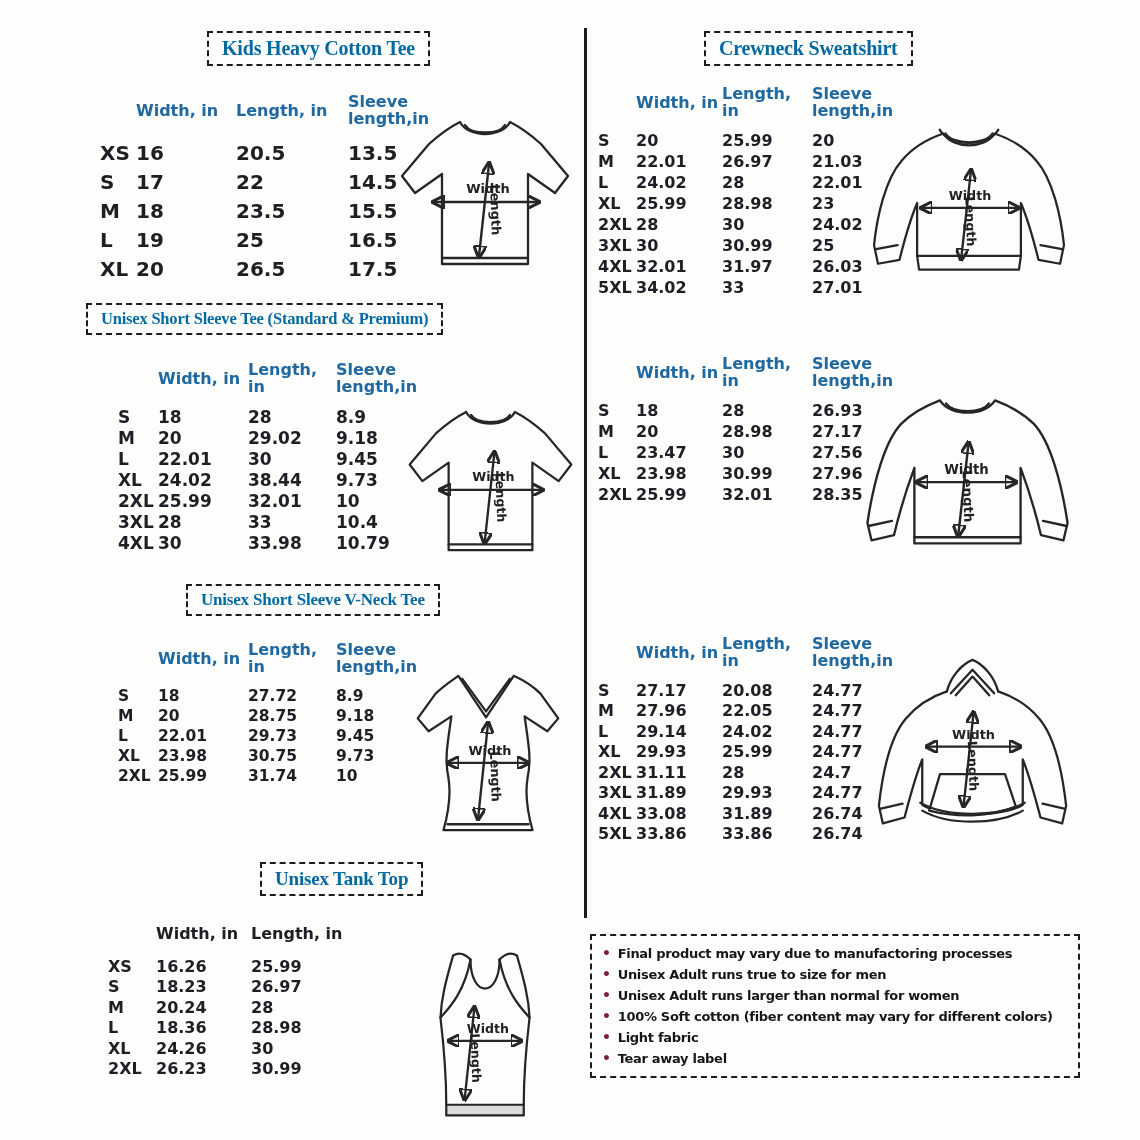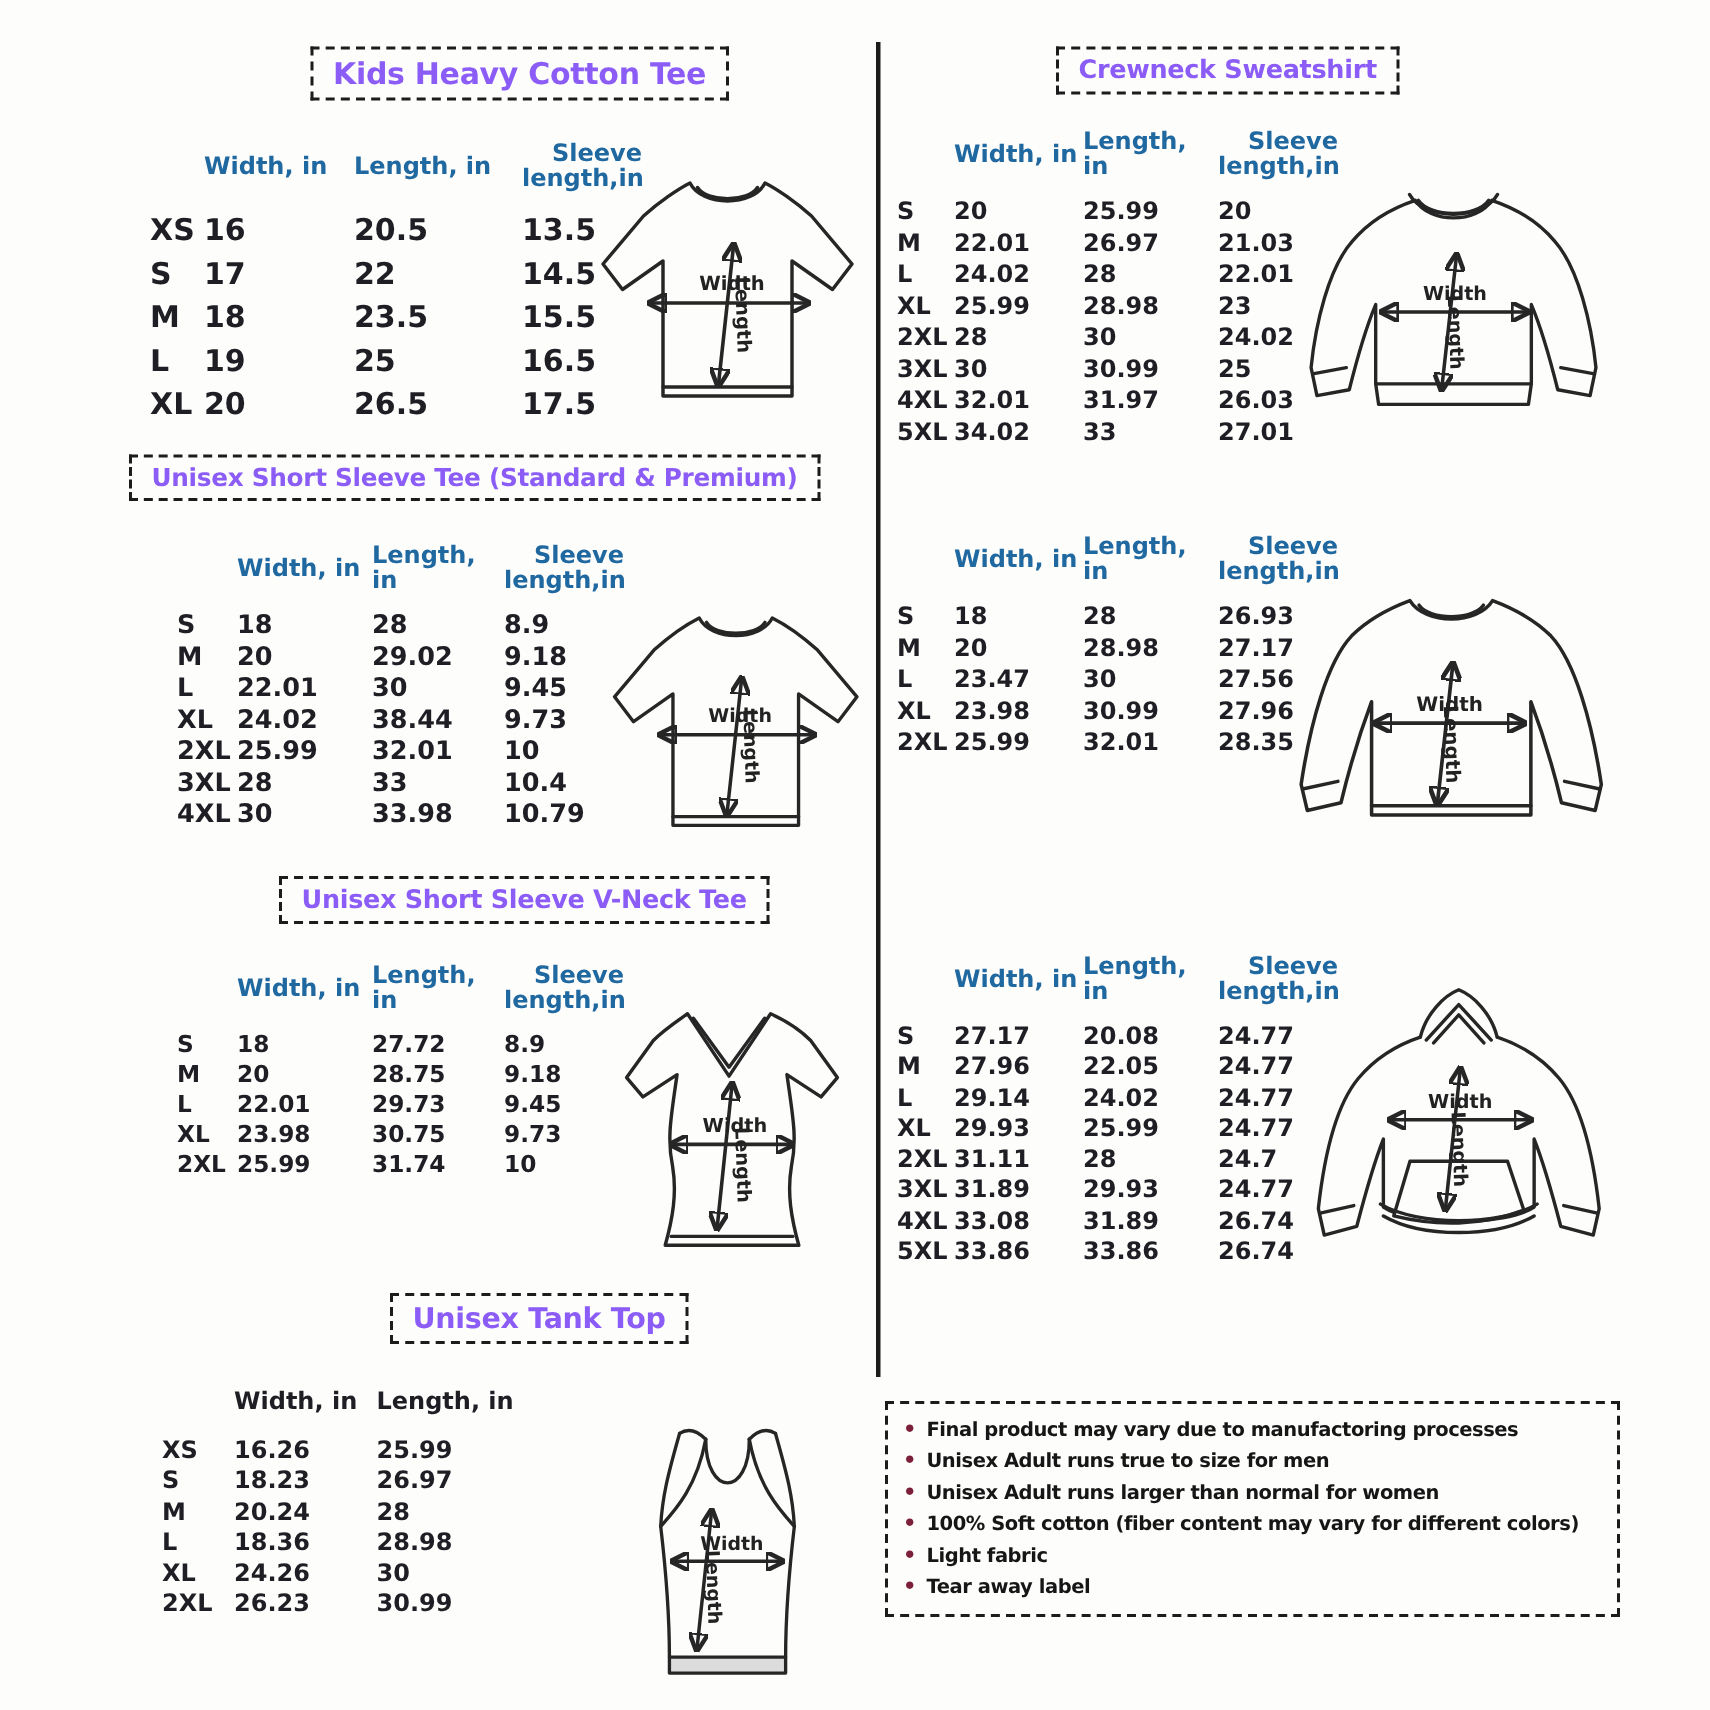--- a/index.html
+++ b/index.html
@@ -1,22 +1,22 @@
 <!DOCTYPE html>
 <html><head>
 <meta charset="utf-8">
 <style>
   html,body{margin:0;padding:0;background:#fdfdfc;font-family:"DejaVu Sans",sans-serif;}
   #canvas{position:relative;width:1140px;height:1140px;background:#fdfdfc;overflow:hidden;color:#1e1e24;}
   .titlebox{position:absolute;display:inline-block;border:2px dashed #1c1c1c;padding:4px 13px;
-    font-weight:700;color:#8b5cf6;white-space:nowrap;letter-spacing:-0.2px;background:#fdfdfc;}
+    font-weight:700;color:#0369a1;white-space:nowrap;letter-spacing:-0.2px;background:#fdfdfc;font-family:Liberation Serif, serif;}
   .table{position:absolute;display:grid;align-items:center;font-weight:700;}
   .table{grid-template-rows:54px;}
   .th{color:#2068a0;font-weight:700;font-size:16px;line-height:1.05;align-self:center;}
-  .th.sleeve{width:80px;text-align:right;}
+  .th.sleeve{width:80px;text-align:left;}
   .t-tk{grid-template-rows:44px;}
   .t-tk .th{color:#1e1e24;}
   .cell{align-self:center;}
   .t-kids{left:100px;top:84px;grid-template-columns:36px 100px 112px 82px;grid-auto-rows:29px;font-size:20px;}
   .t-ss  {left:118px;top:352px;grid-template-columns:40px 90px 88px 80px;grid-auto-rows:21px;font-size:17px;}
   .t-vn  {left:118px;top:632px;grid-template-columns:40px 90px 88px 80px;grid-auto-rows:20px;font-size:15.5px;}
   .t-cn  {left:598px;top:76px;grid-template-columns:38px 86px 90px 78px;grid-auto-rows:21px;font-size:16px;}
   .t-ls  {left:598px;top:346px;grid-template-columns:38px 86px 90px 78px;grid-auto-rows:21px;font-size:16px;}
   .t-hd  {left:598px;top:626px;grid-template-columns:38px 86px 90px 78px;grid-auto-rows:20.5px;font-size:16px;}
   .t-tk  {left:108px;top:912px;grid-template-columns:48px 95px 95px;grid-auto-rows:20.5px;font-size:16px;}
@@ -62,21 +62,21 @@
       </defs>
     <path class="fillw" d="M70,16 C62,20 49,29 39,38 L12,70 L25,87 L52,68 L52,158 L138,158 L138,68 L165,87 L178,70 L151,38 C141,29 128,20 120,16 C112,32 78,32 70,16 Z"></path>
     <path d="M75,19 C81,29 109,29 115,19"></path>
     <path d="M52,152 L138,152"></path>
     <line class="arrow" x1="44" y1="96" x2="148" y2="96" marker-start="url(#ah-k)" marker-end="url(#ah-k)"></line>
     <line class="arrow" x1="99" y1="58" x2="89" y2="150" marker-start="url(#ah-k)" marker-end="url(#ah-k)"></line>
     <text x="98" y="87">Width</text>
     <text x="101" y="104" transform="rotate(88 101 104)">Length</text>
   </svg>
 
-  <div class="titlebox" style="left:704px;top:31px;font-size:17px">
+  <div class="titlebox" style="left:704px;top:31px;font-size:20px">
     <span>Crewneck Sweatshirt</span>
   </div>
   <div class="table t-cn">
     <div class="th"></div>
     <div class="th">Width, in</div>
     <div class="th">Length, in</div>
     <div class="th sleeve">Sleeve length,in</div>
   <div style="display: contents;"><div class="cell c0">S</div><div class="cell c1">20</div><div class="cell c2">25.99</div><div class="cell c3">20</div></div>
       <div style="display: contents;"><div class="cell c0">M</div><div class="cell c1">22.01</div><div class="cell c2">26.97</div><div class="cell c3">21.03</div></div>
       <div style="display: contents;"><div class="cell c0">L</div><div class="cell c1">24.02</div><div class="cell c2">28</div><div class="cell c3">22.01</div></div>

